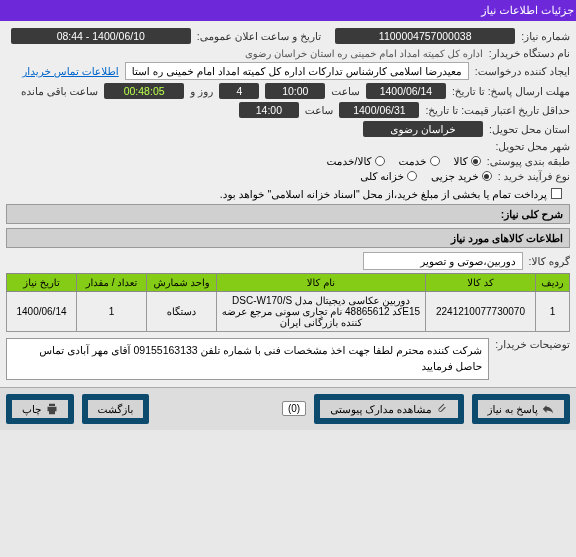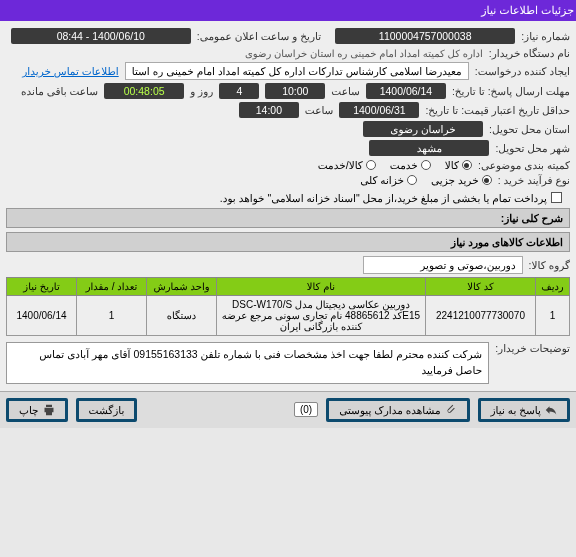--- a/index.html
+++ b/index.html
@@ -19,21 +19,21 @@
   .radio-dot.selected::after { content: ""; width: 5px; height: 5px; background: #333; border-radius: 50%; }
   .check-item { display: flex; align-items: flex-start; gap: 4px; font-size: 10.5px; }
   .check-box { width: 11px; height: 11px; border: 1px solid #555; background: #fff; }
   .section-header { background: #d0d0d0; border: 1px solid #999; padding: 3px 6px; font-size: 10.5px; font-weight: bold; margin-top: 4px; }
   .desc-box { background: #fff; border: 1px solid #999; padding: 4px 6px; font-size: 10.5px; line-height: 1.5; }
   table.data { width: 100%; border-collapse: collapse; font-size: 10px; margin-top: 2px; }
   table.data th { background: #84cc16; border: 1px solid #888; padding: 3px 4px; font-weight: normal; }
   table.data td { background: #eee; border: 1px solid #999; padding: 3px 4px; text-align: center; }
   table.data td.right { }
   .footer-bar { display: flex; gap: 8px; padding: 6px; background: #ddd; border-top: 1px solid #aaa; align-items: center; }
-  .btn { background: #d4d4d4; border: 3px solid #0c4a6e; padding: 3px 10px; font-size: 10.5px; cursor: pointer; display: inline-flex; align-items: flex-end; gap: 4px; border-radius: 2px; }
+  .btn { background: #d4d4d4; border: 6px solid #0c4a6e; padding: 3px 10px; font-size: 10.5px; cursor: pointer; display: inline-flex; align-items: flex-end; gap: 4px; border-radius: 2px; }
   .icon-sm { width: 12px; height: 12px; display: inline-block; }
   .attach-count { background: #fff; border: 1px solid #888; padding: 1px 5px; font-size: 10px; border-radius: 2px; }
   .spacer { flex: 1; }
   .grey-line { color: #555; font-size: 10px; }
   .small-gap { margin-right: 8px; }
 </style>
 </head>
 <body>
 
 <div class="titlebar">جزئیات اطلاعات نیاز</div>
@@ -76,25 +76,24 @@
     <span class="value-box" style="min-width:60px">14:00</span>
   </div>
 
   <div class="row">
     <span class="label">استان محل تحویل:</span>
     <span class="value-box" style="min-width:120px">خراسان رضوی</span>
   </div>
 
   <div class="row">
     <span class="label">شهر محل تحویل:</span>
-    <span class="value-box" style="min-width:120px">مشهد</span>
   </div>
 
   <div class="row">
-    <span class="label">کمیته بندی موضوعی:</span>
+    <span class="label">طبقه بندی پیوستی:</span>
     <div class="radio-group">
       <div class="radio-item">
         <span class="radio-dot selected"></span>
         <span>کالا</span>
       </div>
       <div class="radio-item">
         <span class="radio-dot"></span>
         <span>خدمت</span>
       </div>
       <div class="radio-item">

